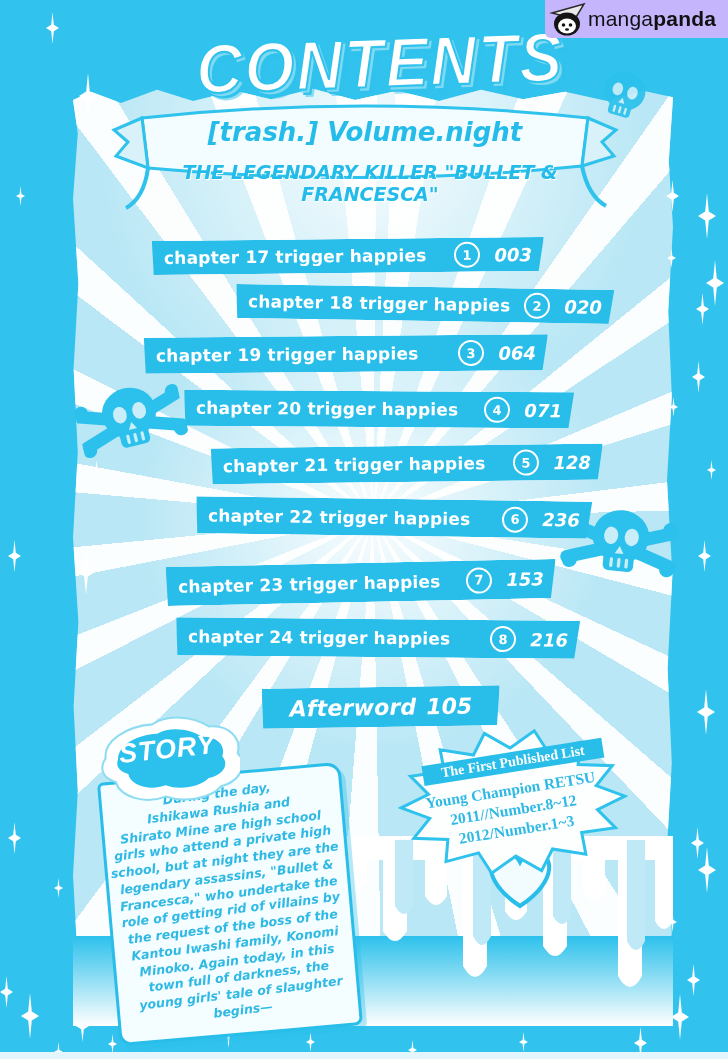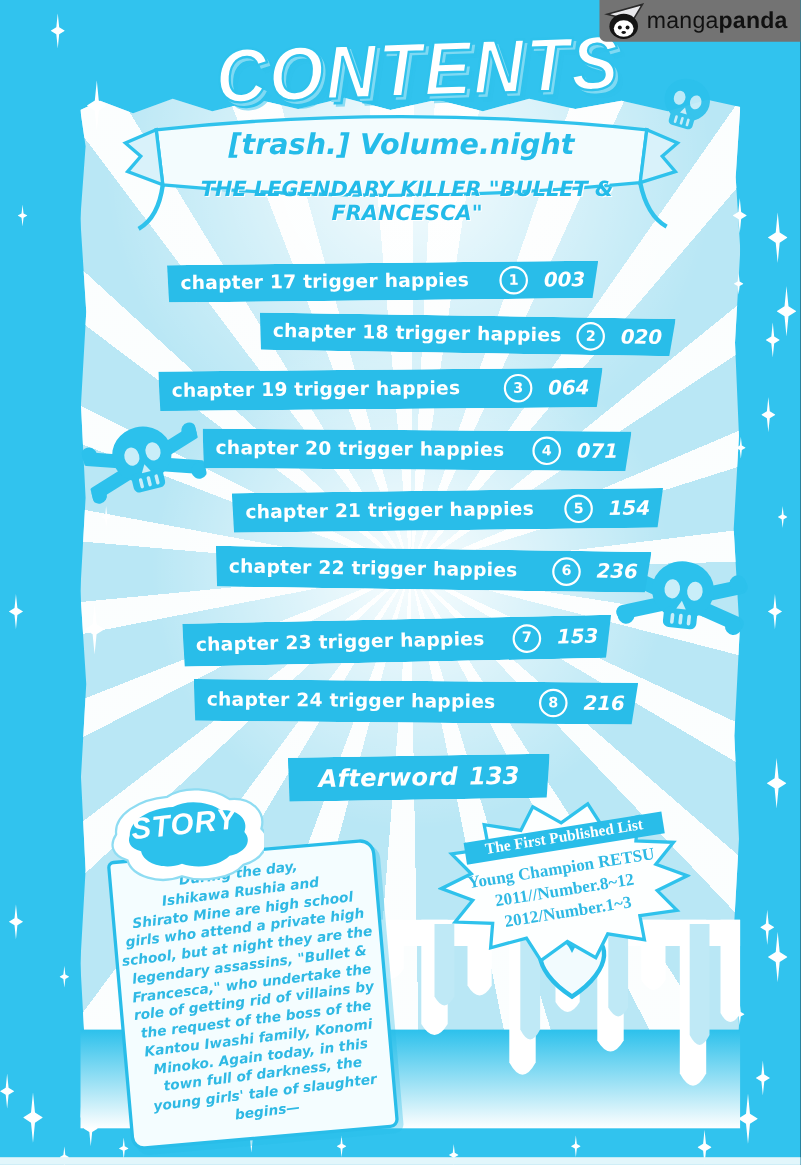--- a/index.html
+++ b/index.html
@@ -54,21 +54,21 @@
   .paper .body{position:absolute;left:4px;right:4px;top:10px;text-align:center;
     font:italic 700 12.5px "DejaVu Sans",sans-serif;line-height:1.34;color:#2fb9e4;
     white-space:pre-line;transform:rotate(-2deg);}
   
   .bubble{position:absolute;left:398px;top:726px;width:230px;height:152px;z-index:8;transform:rotate(-3deg);}
   .bubble .head{position:absolute;left:26px;top:26px;width:178px;text-align:center;background:#29bde9;
     color:#fff;font:700 14px "Liberation Serif",serif;padding:2px 2px;transform:rotate(-6deg);}
   .bubble .lines{position:absolute;left:8px;top:54px;width:214px;text-align:center;
     font:700 15.5px "Liberation Serif",serif;color:#2fb9e4;line-height:1.3;transform:rotate(-6deg);}
   
-  .logo{position:absolute;right:0;top:0;width:183px;height:38px;background:#737373;z-index:10;
+  .logo{position:absolute;right:0;top:0;width:183px;height:38px;background:#c4b5fd;z-index:10;
     display:flex;align-items:center;border-bottom-left-radius:6px;}
   .logo svg{flex:none;margin-left:3px;}
   .logo .t{font:400 21px "Liberation Sans",sans-serif;color:#111;letter-spacing:.2px;}
   .logo .t b{font-weight:700;}
   .strip{position:absolute;left:0;right:0;bottom:0;height:7px;background:#e2f6fb;z-index:9;}
   .skull{position:absolute;z-index:3;}
   .drips{position:absolute;left:73px;top:836px;width:600px;height:190px;z-index:2;}
 </style>
 </head>
 <body>
@@ -195,40 +195,40 @@
     <span class="pg">064</span>
   </div>
   <div class="bar" style="left:184px;top:391px;width:366px;height:36px;transform:rotate(.4deg);">
     <span class="lbl">chapter 20 trigger happies</span>
     <span class="circ">4</span>
     <span class="pg">071</span>
   </div>
   <div class="bar" style="left:211px;top:446px;width:368px;height:36px;transform:rotate(-.7deg);">
     <span class="lbl">chapter 21 trigger happies</span>
     <span class="circ">5</span>
-    <span class="pg">154</span>
+    <span class="pg">128</span>
   </div>
   <div class="bar" style="left:196px;top:499px;width:372px;height:37px;transform:rotate(.8deg);">
     <span class="lbl">chapter 22 trigger happies</span>
     <span class="circ">6</span>
     <span class="pg">236</span>
   </div>
   <div class="bar" style="left:166px;top:563px;width:366px;height:39px;transform:rotate(-1.2deg);">
     <span class="lbl">chapter 23 trigger happies</span>
     <span class="circ">7</span>
     <span class="pg">153</span>
   </div>
   <div class="bar" style="left:176px;top:619px;width:380px;height:38px;transform:rotate(.5deg);">
     <span class="lbl">chapter 24 trigger happies</span>
     <span class="circ">8</span>
     <span class="pg">216</span>
   </div>
   <div class="bar after" style="left:262px;top:687px;width:214px;height:40px;transform:rotate(-.9deg);">
     <span class="lbl" style="font-style:italic;font-size:22px;">Afterword</span>
-    <span class="pg" style="font-size:22px;">133</span>
+    <span class="pg" style="font-size:22px;">105</span>
   </div>
 
   <div class="story-splat">
     <svg width="145" height="98" viewBox="0 0 140 95">
       <path d="M10 45 C8 28 30 14 55 12 C70 2 95 4 110 14 C130 12 142 26 138 40 C150 52 138 68 122 72 C112 84 86 88 68 82 C48 90 24 82 20 68 C6 64 4 54 10 45 Z" fill="#ffffff" stroke="#8edcf2" stroke-width="2"></path>
       <path d="M22 46 C22 32 40 22 60 21 C72 14 92 16 103 24 C118 23 127 33 123 43 C131 52 122 62 110 64 C101 73 82 76 68 71 C53 77 34 71 32 60 C22 57 20 52 22 46 Z" fill="#2cc1ec"></path>
     </svg>
     <div class="txt">STORY</div>
   </div>
   <div class="paper">

